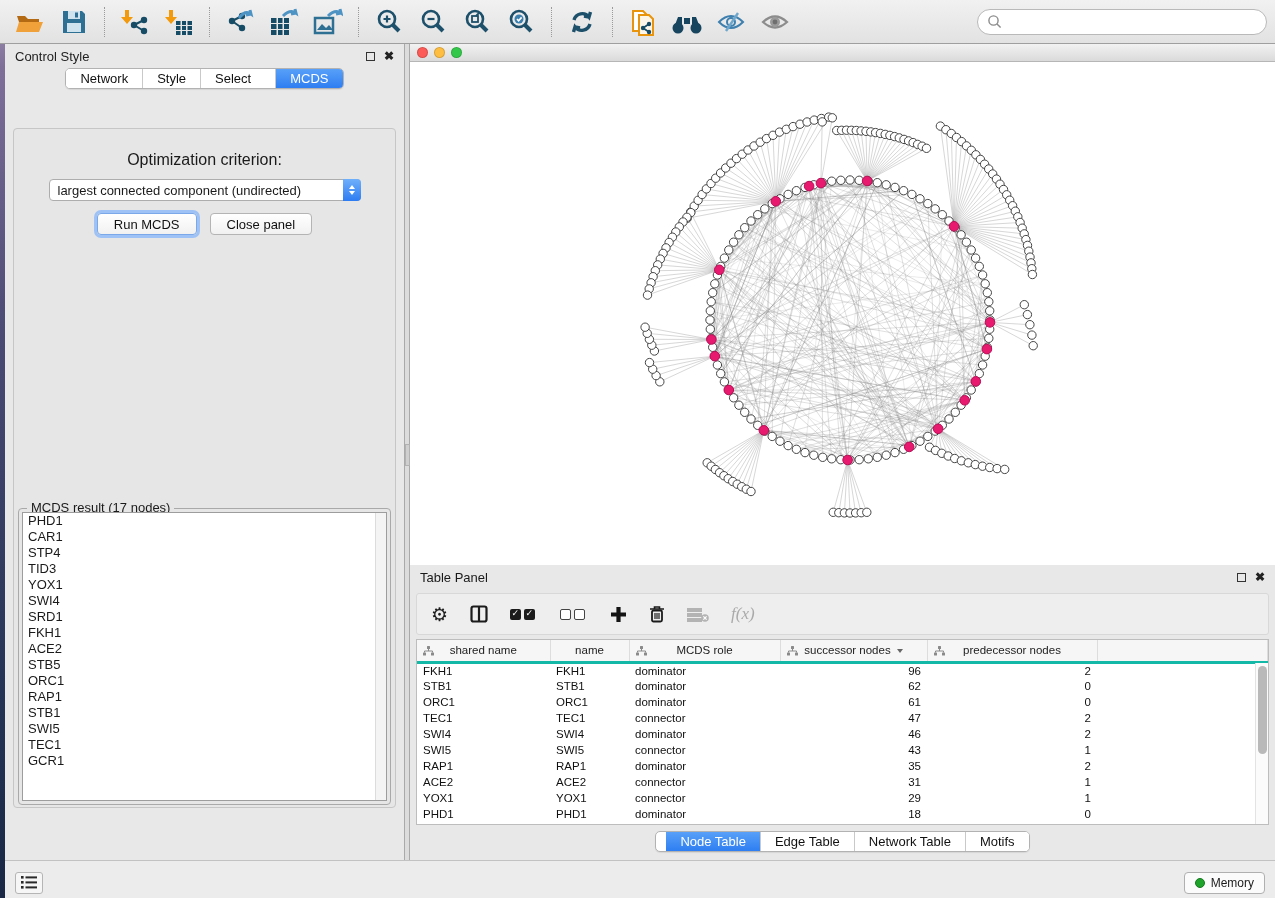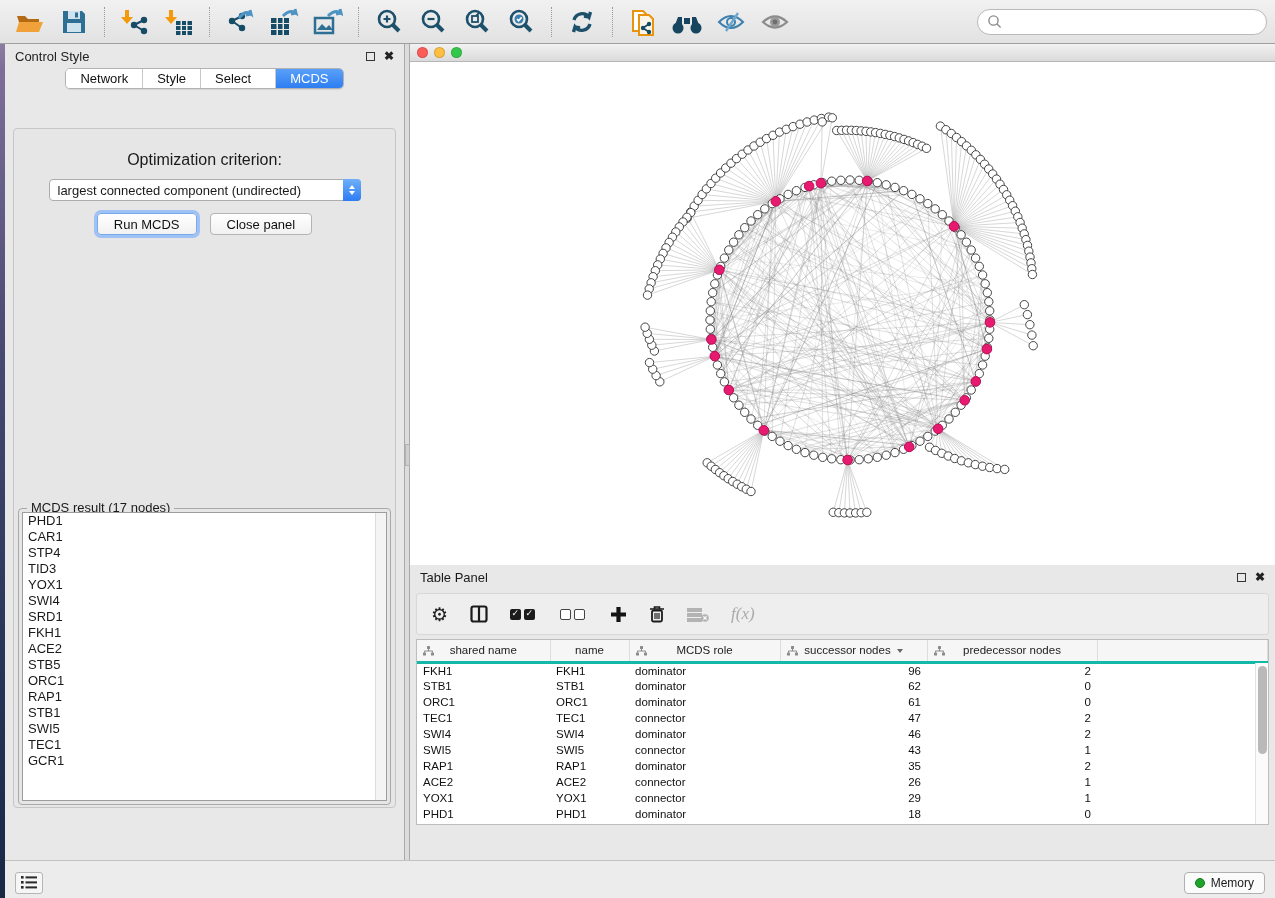--- a/index.html
+++ b/index.html
@@ -1172,21 +1172,21 @@
             <td>RAP1</td>
             <td>dominator</td>
             <td class="num">35</td>
             <td class="num">2</td>
             <td></td>
           </tr>
           <tr>
             <td>ACE2</td>
             <td>ACE2</td>
             <td>connector</td>
-            <td class="num">26</td>
+            <td class="num">31</td>
             <td class="num">1</td>
             <td></td>
           </tr>
           <tr>
             <td>YOX1</td>
             <td>YOX1</td>
             <td>connector</td>
             <td class="num">29</td>
             <td class="num">1</td>
             <td></td>
@@ -1198,20 +1198,28 @@
             <td class="num">18</td>
             <td class="num">0</td>
             <td></td>
           </tr>
         </tbody>
     </table>
     <div class="tbl-scroll">
         <div class="tbl-thumb"></div>
       </div>
   </div>
+  <div class="tp-tabs">
+    <div class="seg" id="table-tabs">
+        <span class="segment active">Node Table</span>
+        <span class="segment">Edge Table</span>
+        <span class="segment">Network Table</span>
+        <span class="segment">Motifs</span>
+      </div>
+  </div>
 </div>
 
 <div class="status-bar">
   <span class="list-btn">
     <svg width="16" height="13" viewBox="0 0 16 13">
       <g fill="#2a2a2a">
           <rect x="0" y="0" width="2.6" height="2.6"></rect>
           <rect x="0" y="5" width="2.6" height="2.6"></rect>
           <rect x="0" y="10" width="2.6" height="2.6"></rect>
       <rect x="4.5" y="0.4" width="11.5" height="2"></rect>

